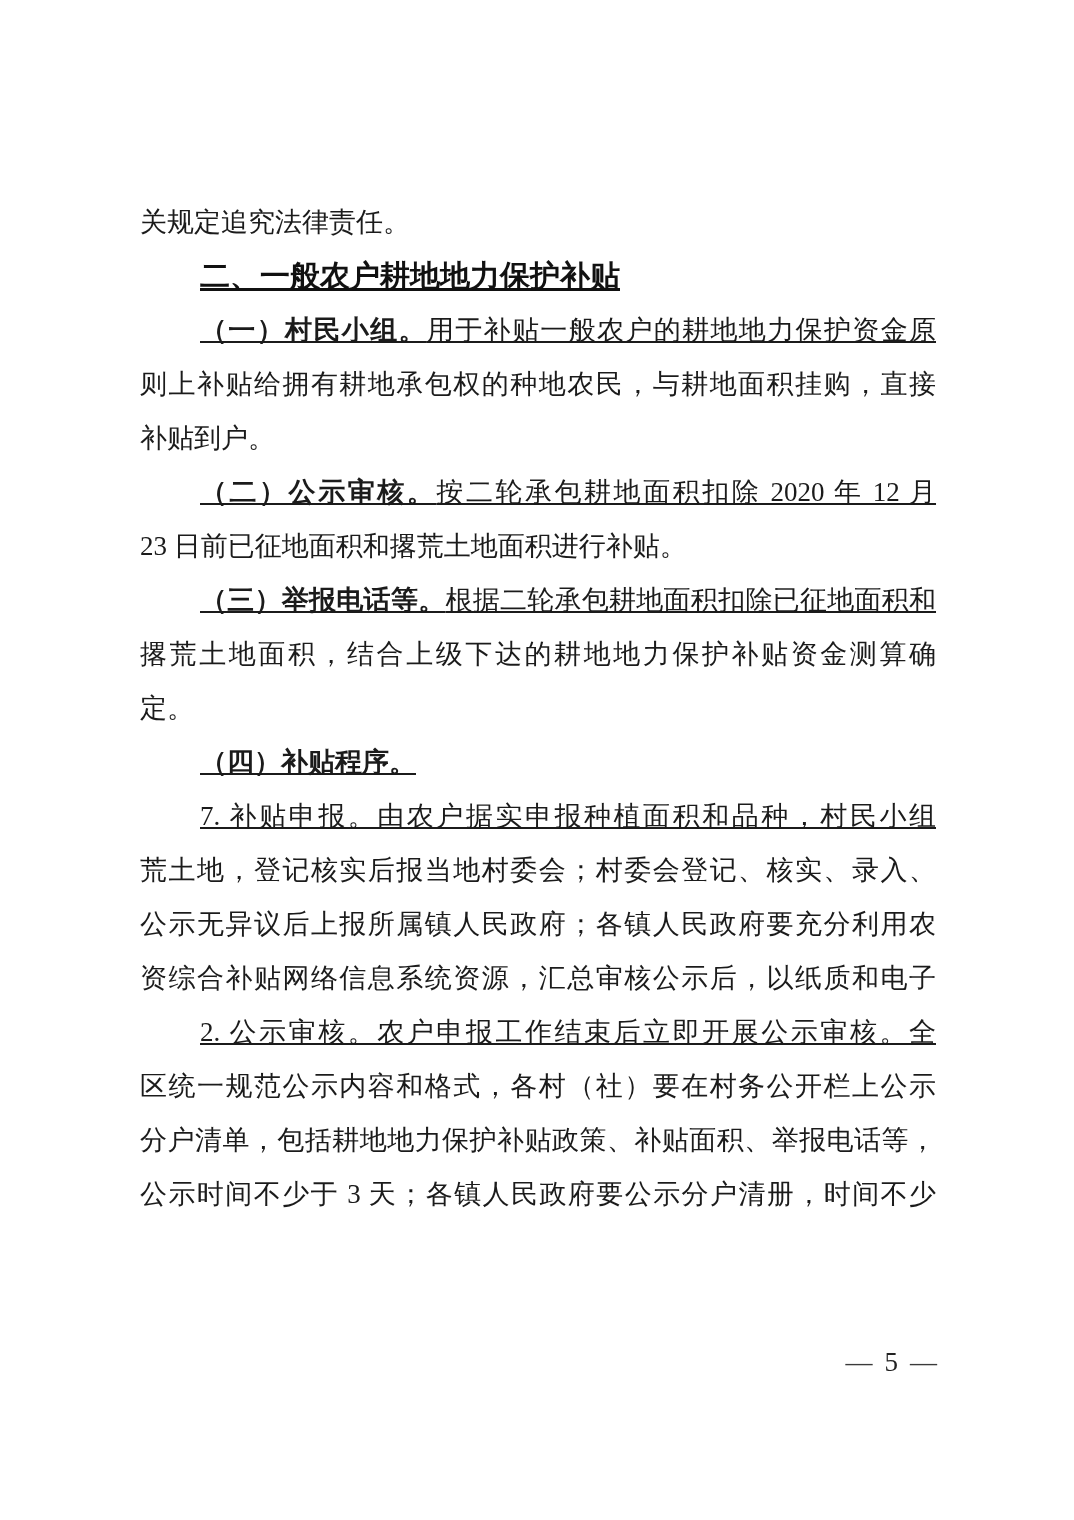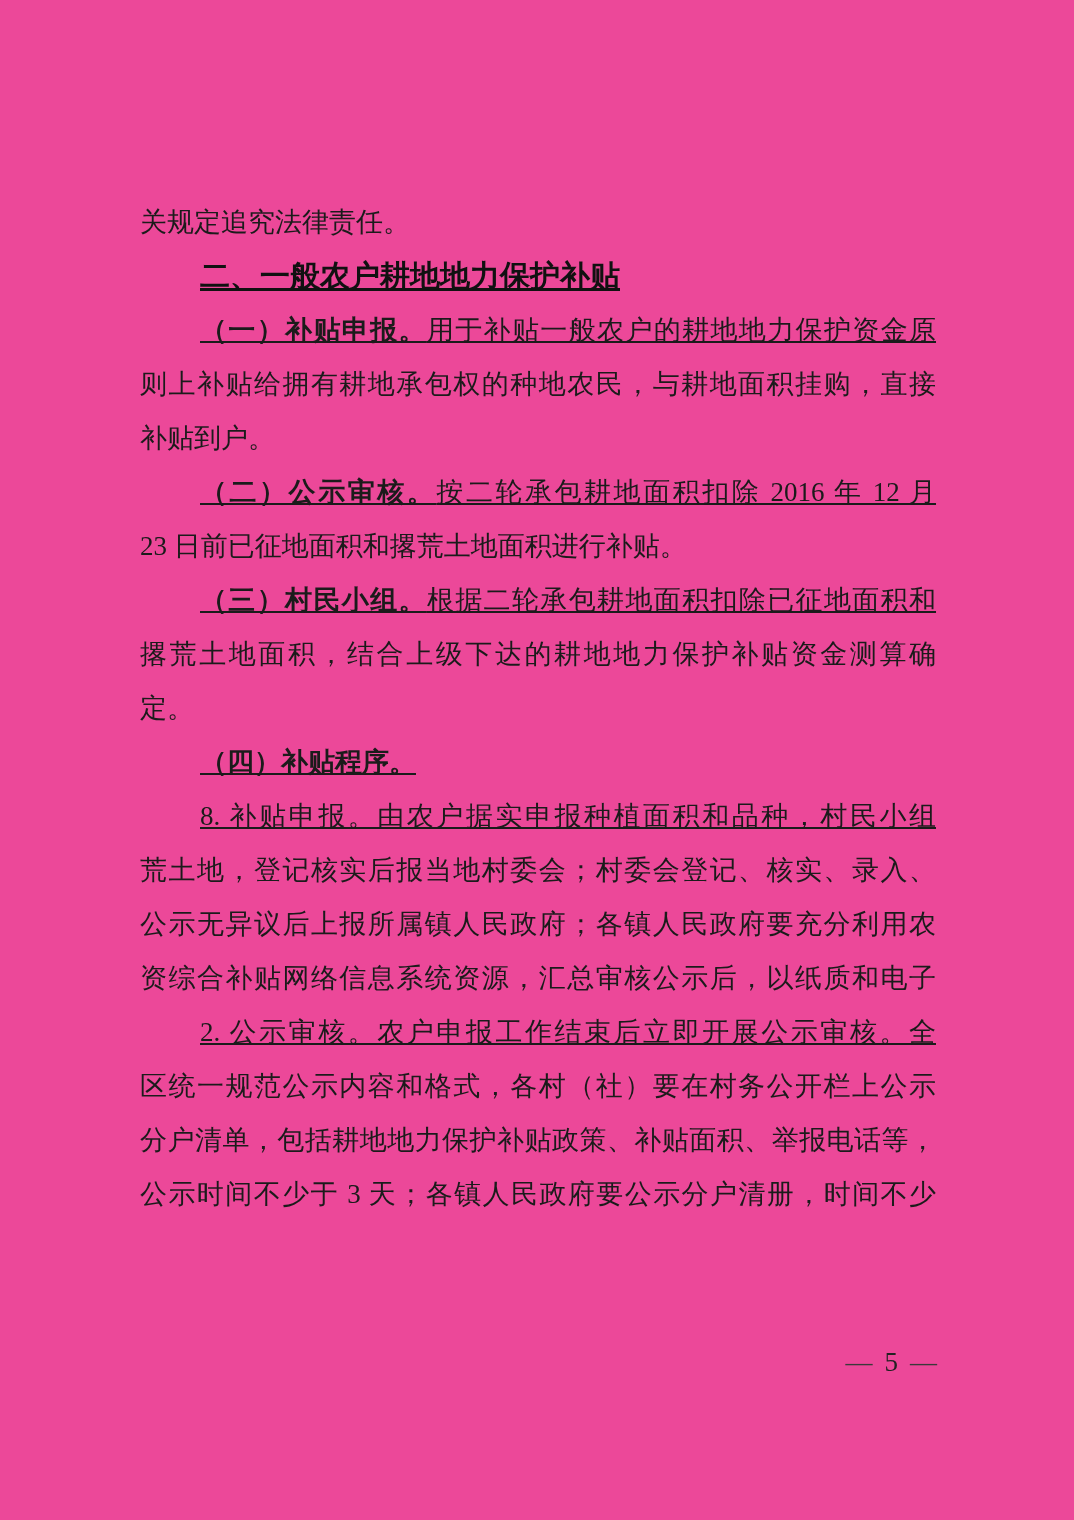--- a/index.html
+++ b/index.html
@@ -5,21 +5,21 @@
   html, body {
     margin: 0;
     padding: 0;
     background: #888;
   }
   .page {
     position: relative;
     width: 1074px;
     height: 1520px;
     margin: 0 auto;
-    background: #ec4899;
+    background: #ffffff;
     overflow: hidden;
   }
   .content {
     position: absolute;
     left: 140px;
     top: 195px;
     width: 796px;
   }
   .line {
     font-family: "Liberation Serif", "DejaVu Serif", serif;
@@ -63,39 +63,39 @@
 </head>
 <body>
 
 <div class="page">
   <div class="content">
 
     <div class="line">关规定追究法律责任。</div>
 
     <div class="line heading indent">二、一般农户耕地地力保护补贴</div>
 
-    <div class="line indent justify"><span class="lead">（一）补贴申报。</span><span>用于补贴一般农户的耕地地力保护资金原</span></div>
+    <div class="line indent justify"><span class="lead">（一）村民小组。</span><span>用于补贴一般农户的耕地地力保护资金原</span></div>
 
     <div class="line justify">则上补贴给拥有耕地承包权的种地农民，与耕地面积挂购，直接</div>
 
     <div class="line">补贴到户。</div>
 
-    <div class="line indent justify"><span class="lead">（二）公示审核。</span><span>按二轮承包耕地面积扣除 2016 年 12 月</span></div>
+    <div class="line indent justify"><span class="lead">（二）公示审核。</span><span>按二轮承包耕地面积扣除 2020 年 12 月</span></div>
 
     <div class="line">23 日前已征地面积和撂荒土地面积进行补贴。</div>
 
-    <div class="line indent justify"><span class="lead">（三）村民小组。</span><span>根据二轮承包耕地面积扣除已征地面积和</span></div>
+    <div class="line indent justify"><span class="lead">（三）举报电话等。</span><span>根据二轮承包耕地面积扣除已征地面积和</span></div>
 
     <div class="line justify">撂荒土地面积，结合上级下达的耕地地力保护补贴资金测算确</div>
 
     <div class="line">定。</div>
 
     <div class="line indent"><span class="lead">（四）补贴程序。</span><span></span></div>
 
-    <div class="line indent justify">8. 补贴申报。由农户据实申报种植面积和品种，村民小组</div>
+    <div class="line indent justify">7. 补贴申报。由农户据实申报种植面积和品种，村民小组</div>
 
 
     <div class="line justify">荒土地，登记核实后报当地村委会；村委会登记、核实、录入、</div>
 
     <div class="line justify">公示无异议后上报所属镇人民政府；各镇人民政府要充分利用农</div>
 
     <div class="line justify">资综合补贴网络信息系统资源，汇总审核公示后，以纸质和电子</div>
 
 
     <div class="line indent justify">2. 公示审核。农户申报工作结束后立即开展公示审核。全</div>

